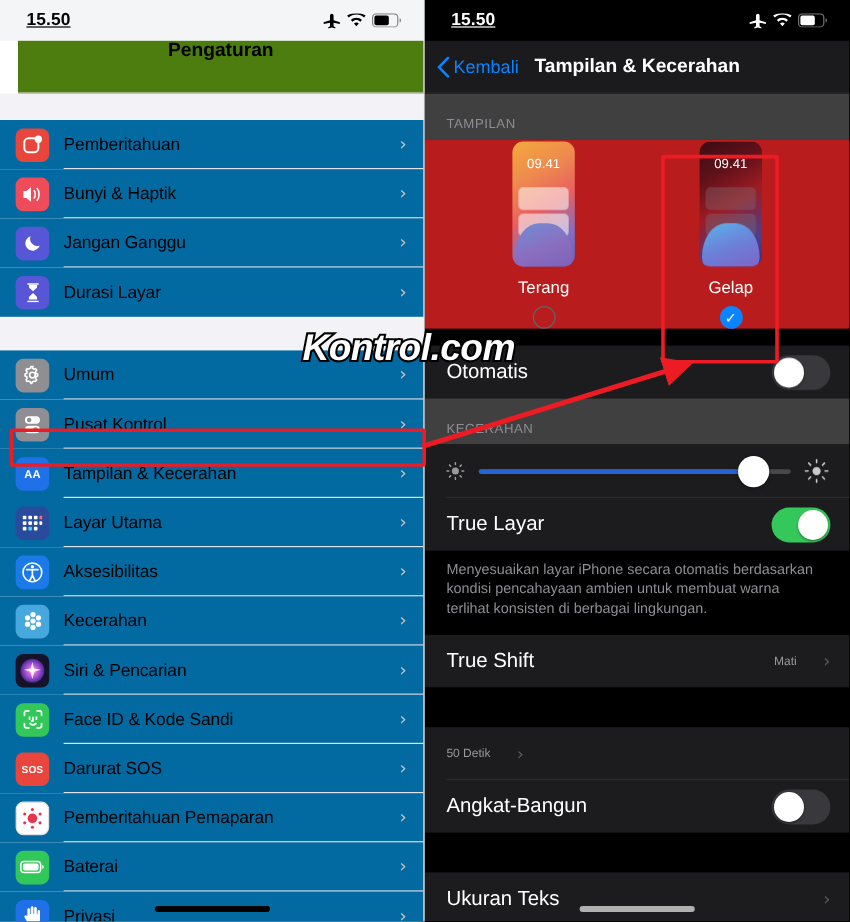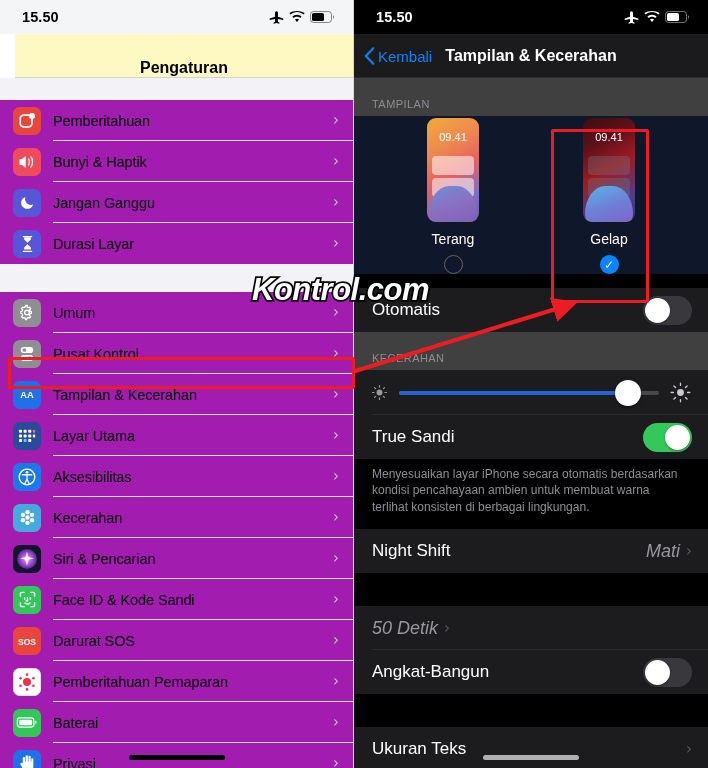--- a/index.html
+++ b/index.html
@@ -15,39 +15,39 @@
   .phone-left {
     position: relative;
     width: 354px; height: 768px;
     background: #ffffff;
     overflow: hidden;
     border-right: 1px solid #d9d9d9;
   }
   .statusbar {
     height: 34px; display: flex; align-items: center;
     justify-content: space-between; padding: 0 18px 0 22px;
-    font-size: 14.5px; font-weight: bold; letter-spacing: .1px;
+    font-size: 14.5px; font-weight: bold; letter-spacing: .1px; text-decoration: underline;
   }
   .statusbar.light { color: #000; background: #f4f5f7; }
   .sb-icons { display: flex; align-items: center; gap: 5px; }
   .navbar-light {
-    height: 44px; background: #fef9c3;
-    display: flex; align-items: flex-end; justify-content: center;
+    height: 44px; background: #4d7c0f;
+    display: flex; align-items: flex-start; justify-content: center;
     border-bottom: .5px solid #d2d2d6;
     position: relative;
     margin-left: 15px;
   }
   .navbar-light .title { font-size: 16px; font-weight: bold; color: #000; }
 
   .list-gap { background: #f2f2f7; }
   .group { background: #fff; }
   .row {
     display: flex; align-items: center;
     height: 41px; padding-left: 13px;
-    position: relative; background: #a21caf;
+    position: relative; background: #0369a1;
   }
   .row .sep {
     position: absolute; left: 53px; right: 0; bottom: 0;
     height: 1px; background: #e3e3e6;
   }
   .row:last-child .sep { display: none; }
   .app-icon {
     width: 28px; height: 28px; border-radius: 6.5px;
     flex: 0 0 28px; margin-right: 12px;
     display: flex; align-items: center; justify-content: center;
@@ -81,21 +81,21 @@
   }
   .navbar-dark .title {
     position: absolute; left: 0; right: 0; text-align: center;
     font-size: 16px; font-weight: bold; color: #fff;
   }
   .sect-head {
     font-size: 11px; color: #8d8d93; letter-spacing: .45px;
     padding: 20px 0 6px 18px; background: #404040;
   }
   .appearance-block {
-    background: #0f172a; display: flex; justify-content: center;
+    background: #b91c1c; display: flex; justify-content: center;
     gap: 72px; padding: 2px 0 0 0;
   }
   .appearance-opt { text-align: center; width: 84px; }
   .phone-preview {
     width: 52px; height: 104px; border-radius: 9px;
     margin: 0 auto; position: relative; overflow: hidden;
   }
   .pp-light { background: linear-gradient(150deg,#f3a93c 0%,#ee8a4e 28%,#e8615f 52%,#7e6fc4 78%,#6b5fbd 100%); }
   .pp-dark  { background: linear-gradient(150deg,#3a0d12 0%,#5e1119 25%,#9e1b23 50%,#4c3f8c 80%,#3b3270 100%); }
   .pp-time {
@@ -131,21 +131,21 @@
   .d-row {
     display: flex; align-items: center; min-height: 44px;
     padding: 0 16px 0 18px; position: relative;
   }
   .d-row .sep {
     position: absolute; left: 18px; right: 0; bottom: 0;
     height: 1px; background: #2c2c2e;
   }
   .d-row:last-child .sep { display: none; }
   .d-label { font-size: 17px; color: #fff; flex: 1; }
-  .d-value { font-size: 18px; color: #98989e; margin-right: 6px; font-style: italic; }
+  .d-value { font-size: 10px; color: #98989e; margin-right: 22px; }
   .d-chev { color: #5a5a5e; font-size: 15px; font-family: "DejaVu Sans", sans-serif; }
   .toggle {
     width: 49px; height: 29px; border-radius: 15px;
     position: relative; flex: 0 0 49px;
   }
   .toggle.off { background: #39393d; }
   .toggle.on  { background: #34c759; }
   .toggle .knob {
     position: absolute; top: 2px; width: 25px; height: 25px;
     border-radius: 50%; background: #fff;
@@ -529,32 +529,32 @@
         </span>
         <svg class="sun" width="21" height="21" viewBox="0 0 22 22">
           <circle cx="11" cy="11" r="3.6" fill="#c9c9ce"></circle>
           <g stroke="#c9c9ce" stroke-width="1.4" stroke-linecap="round">
               <path d="M11 1.2v2.4M11 18.4v2.4M1.2 11h2.4M18.4 11h2.4M4.1 4.1l1.7 1.7M16.2 16.2l1.7 1.7M17.9 4.1l-1.7 1.7M5.8 16.2l-1.7 1.7"></path>
             </g>
         </svg>
         <span class="sep"></span>
       </div>
       <div class="d-row">
-        <span class="d-label">True Sandi</span>
+        <span class="d-label">True Layar</span>
         <span class="toggle on">
             <span class="knob"></span>
           </span>
       </div>
     </div>
 
     <div class="footer-note">Menyesuaikan layar iPhone secara otomatis berdasarkan kondisi pencahayaan ambien untuk membuat warna terlihat konsisten di berbagai lingkungan.</div>
 
     <div class="d-group">
       <div class="d-row">
-        <span class="d-label">Night Shift</span>
+        <span class="d-label">True Shift</span>
         <span class="d-value">Mati</span>
         <span class="d-chev">›</span>
       </div>
     </div>
 
     <div class="blk-gap" style="height:33px"></div>
 
     <div class="d-group">
       <div class="d-row">
         <span class="d-value">50 Detik</span>

